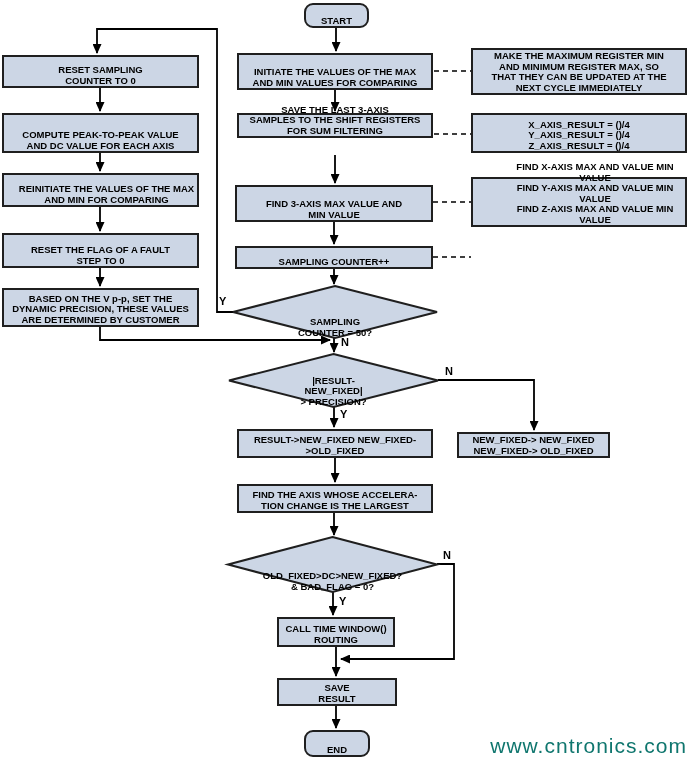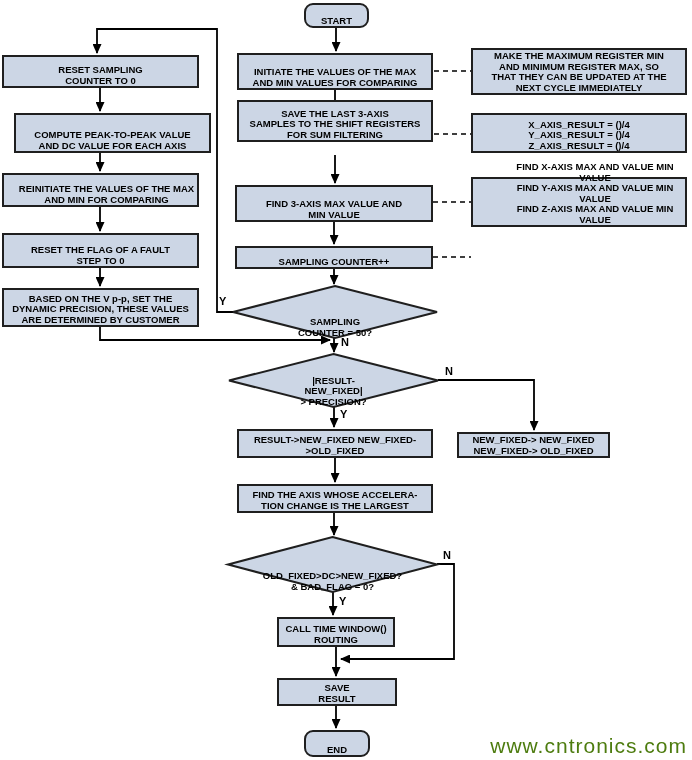--- a/index.html
+++ b/index.html
@@ -13,21 +13,21 @@
   .process,.terminator{background:#ccd6e5;border:2px solid #1f1f1f;}
   .terminator{border-radius:9px;}
   .diamond{background:transparent;border:none;}
   .shape{fill:#ccd6e5;stroke:#1f1f1f;stroke-width:2;}
   .edge{fill:none;stroke:#000;stroke-width:1.8;}
   .edge.dashed{stroke-dasharray:5 4;stroke-width:1.6;}
   .branch-label{position:absolute;z-index:3;font-weight:bold;font-size:11px;color:#000;}
   .watermark{position:absolute;right:5px;bottom:2px;z-index:0;font-size:21px;
              letter-spacing:1px;color:#c7e5bf;font-weight:normal;}
 </style>
-<style>.process,.terminator{background:#ccd6e5;border-color:#1f1f1f;}.shape{fill:#ccd6e5;stroke:#1f1f1f;}.edge{stroke:#000000;}.watermark{color:#4d7c0f;}#canvas{background:#ffffff;}</style></head>
+<style>.process,.terminator{background:#ccd6e5;border-color:#1f1f1f;}.shape{fill:#ccd6e5;stroke:#1f1f1f;}.edge{stroke:#000000;}.watermark{color:#0f766e;}#canvas{background:#ffffff;}</style></head>
 <body>
 
 <div id="canvas">
   <svg id="wires" width="692" height="760">
     <defs>
       <marker id="arrow" markerUnits="userSpaceOnUse" markerWidth="10" markerHeight="9" refX="9" refY="4.5" orient="auto">
         <path d="M0,0 L10,4.5 L0,9 Z" fill="#000"></path>
       </marker>
     </defs>
   <polyline points="336,28 336,51" class="edge" marker-end="url(#arrow)"></polyline>
@@ -59,42 +59,42 @@
       <polygon points="332.5,537 437,564.5 332.5,592 228,564.5" class="shape"></polygon>
     </svg>
   <div class="watermark">www.cntronics.com</div>
 <div class="node terminator" style="left: 304px; top: 3px; width: 65px; height: 25px;">
       <span>START</span>
     </div>
     <div class="node process" style="left: 2px; top: 55px; width: 197px; height: 33px;">
       <span>RESET SAMPLING
 COUNTER TO 0</span>
     </div>
-    <div class="node process" style="left: 2px; top: 113px; width: 197px; height: 40px; margin-left: 12px;">
+    <div class="node process" style="left: 2px; top: 113px; width: 197px; height: 40px;">
       <span>COMPUTE PEAK-TO-PEAK VALUE
 AND DC VALUE FOR EACH AXIS</span>
     </div>
     <div class="node process" style="left: 2px; top: 173px; width: 197px; height: 34px; padding-left: 12px;">
       <span>REINITIATE THE VALUES OF THE MAX
 AND MIN FOR COMPARING</span>
     </div>
     <div class="node process" style="left: 2px; top: 233px; width: 197px; height: 35px;">
       <span>RESET THE FLAG OF A FAULT
 STEP TO 0</span>
     </div>
     <div class="node process" style="left: 2px; top: 288px; width: 197px; height: 39px;">
       <span>BASED ON THE V p-p, SET THE
 DYNAMIC PRECISION, THESE VALUES
 ARE DETERMINED BY CUSTOMER</span>
     </div>
     <div class="node process" style="left: 237px; top: 53px; width: 196px; height: 37px;">
       <span>INITIATE THE VALUES OF THE MAX
 AND MIN VALUES FOR COMPARING</span>
     </div>
-    <div class="node process" style="left: 237px; top: 100px; width: 196px; height: 42px;">
+    <div class="node process" style="left: 237px; top: 113px; width: 196px; height: 25px;">
       <span>SAVE THE LAST 3-AXIS
 SAMPLES TO THE SHIFT REGISTERS
 FOR SUM FILTERING</span>
     </div>
     <div class="node process" style="left: 235px; top: 185px; width: 198px; height: 37px;">
       <span>FIND 3-AXIS MAX VALUE AND
 MIN VALUE</span>
     </div>
     <div class="node process" style="left: 235px; top: 246px; width: 198px; height: 23px;">
       <span>SAMPLING COUNTER++</span>

